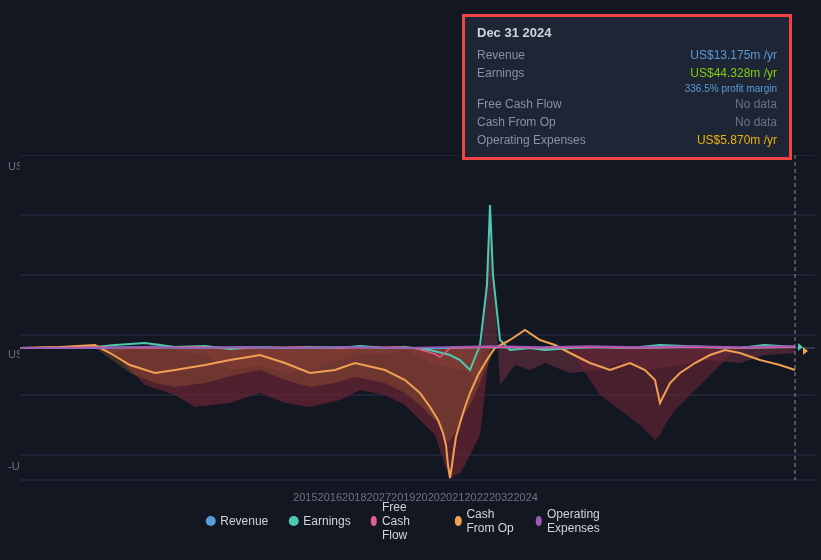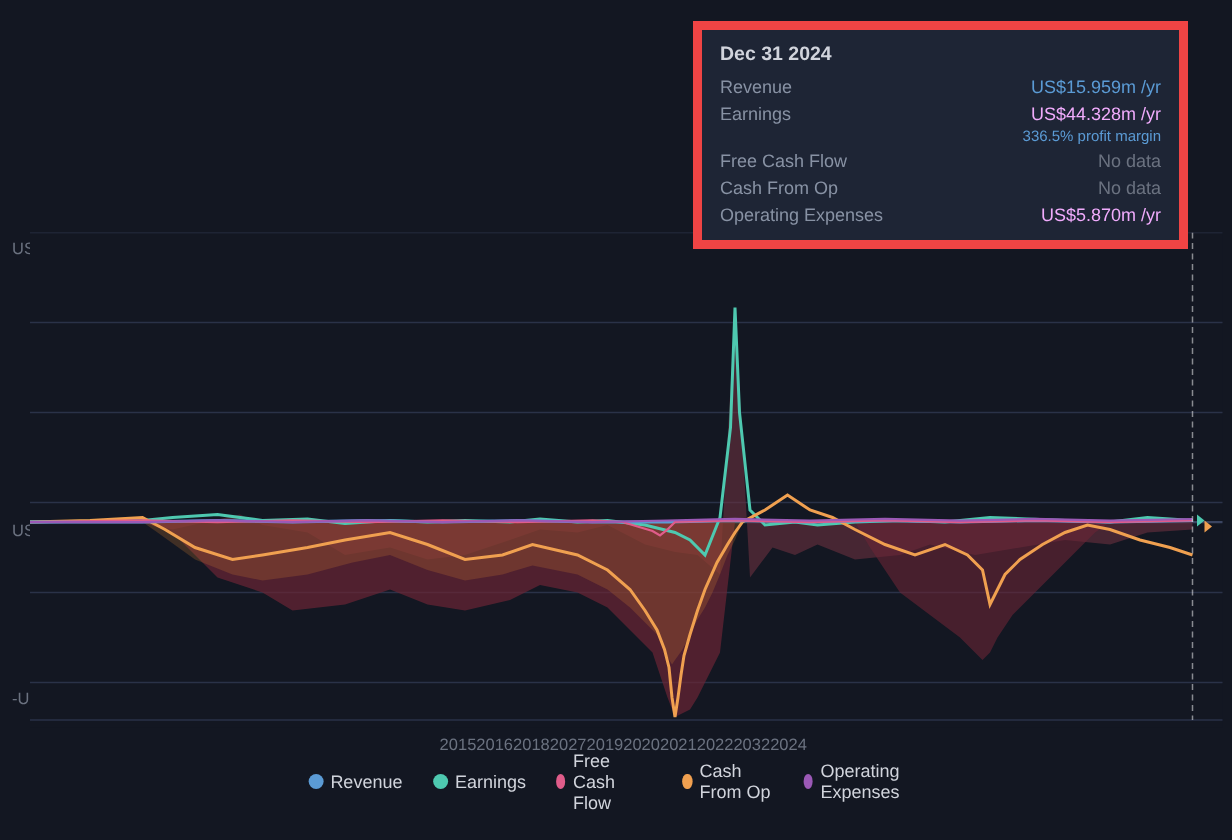--- a/index.html
+++ b/index.html
@@ -11,21 +11,21 @@
       overflow: hidden;
       position: relative;
     }
 
     
     .tooltip-box {
       position: absolute;
       top: 14px;
       left: 462px;
       background: #1e2535;
-      border: 6px solid #ef4444;
+      border: 3px solid #ef4444;
       padding: 8px 12px;
       min-width: 330px;
       z-index: 10;
     }
     .tooltip-date {
       color: #d1d4dc;
       font-size: 13px;
       font-weight: bold;
       margin-bottom: 6px;
     }
@@ -38,23 +38,23 @@
     }
     .tooltip-label {
       color: #8892a4;
       min-width: 120px;
     }
     .tooltip-value {
       color: #d1d4dc;
       text-align: right;
     }
     .tooltip-value.blue { color: #5b9bd5; }
-    .tooltip-value.teal { color: #f0abfc; }
+    .tooltip-value.teal { color: #84cc16; }
     .tooltip-value.nodata { color: #6b7280; margin-left: 40px; }
-    .tooltip-value.purple { color: #f0abfc; }
+    .tooltip-value.purple { color: #eab308; }
     .profit-row {
       display: flex;
       justify-content: flex-end;
       padding: 1px 0;
     }
     .profit-text {
       color: #5b9bd5;
       font-size: 10px;
     }
 
@@ -131,21 +131,21 @@
       stroke-width: 1.5;
     }
   </style>
 </head>
 <body>
 
 <div class="tooltip-box">
   <div class="tooltip-date">Dec 31 2024</div>
   <div class="tooltip-row">
     <span class="tooltip-label">Revenue</span>
-    <span class="tooltip-value blue">US$15.959m /yr</span>
+    <span class="tooltip-value blue">US$13.175m /yr</span>
   </div>
   <div class="tooltip-row">
     <span class="tooltip-label">Earnings</span>
     <span class="tooltip-value teal">US$44.328m /yr</span>
   </div>
   <div class="profit-row">
     <span class="profit-text">336.5% profit margin</span>
   </div>
   <div class="tooltip-row">
     <span class="tooltip-label">Free Cash Flow</span>

